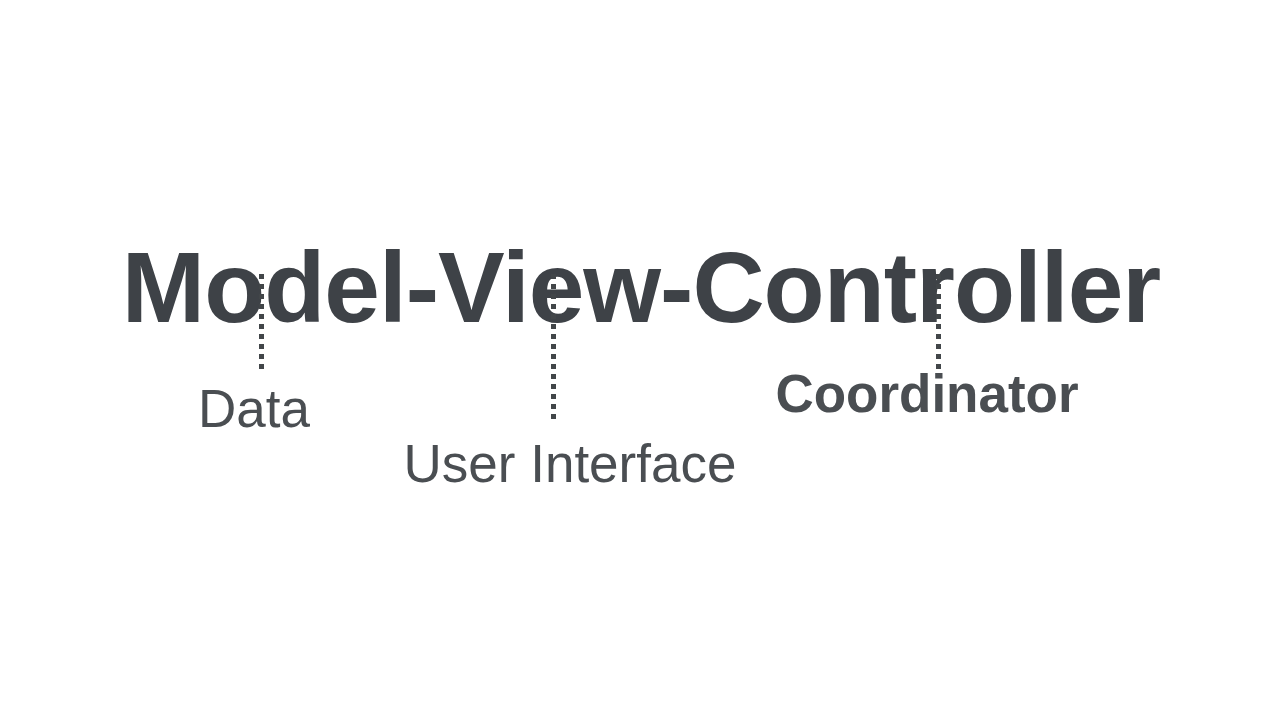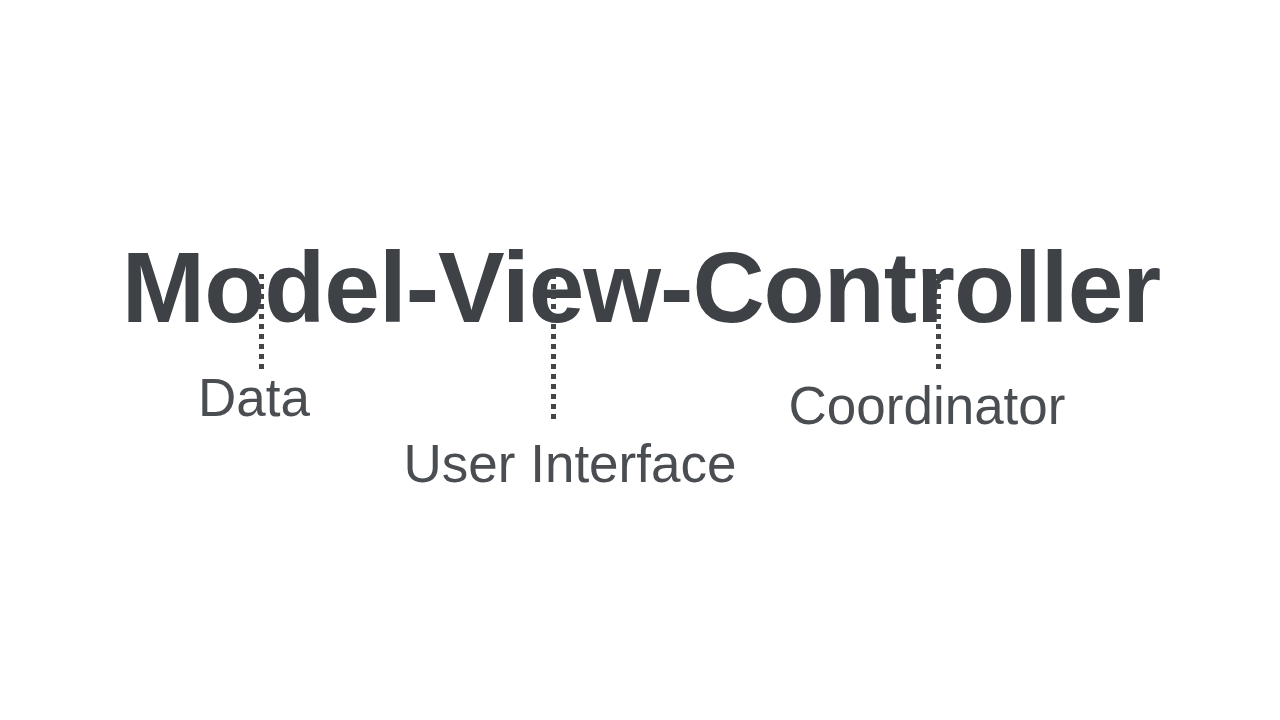--- a/index.html
+++ b/index.html
@@ -44,23 +44,23 @@
   .dotline.controller { left: 936px; height: 95px; }
   .term-label {
     position: absolute;
     transform: translateX(-50%);
     font-size: 53px;
     line-height: 53px;
     font-weight: 400;
     color: #4a4e52;
     white-space: nowrap;
   }
-  .term-label.model      { left: 254px; top: 371px; }
+  .term-label.model      { left: 254px; top: 382px; }
   .term-label.view       { left: 570px; top: 437px; }
-  .term-label.controller { left: 927px; top: 379px; }
+  .term-label.controller { left: 927px; top: 367px; font-weight: bold; }
 </style>
 </head>
 <body>
 
 <div class="frame">
 
   <h1 class="title">Model-View-Controller</h1>
 
   <div class="dotline model"></div>
 

